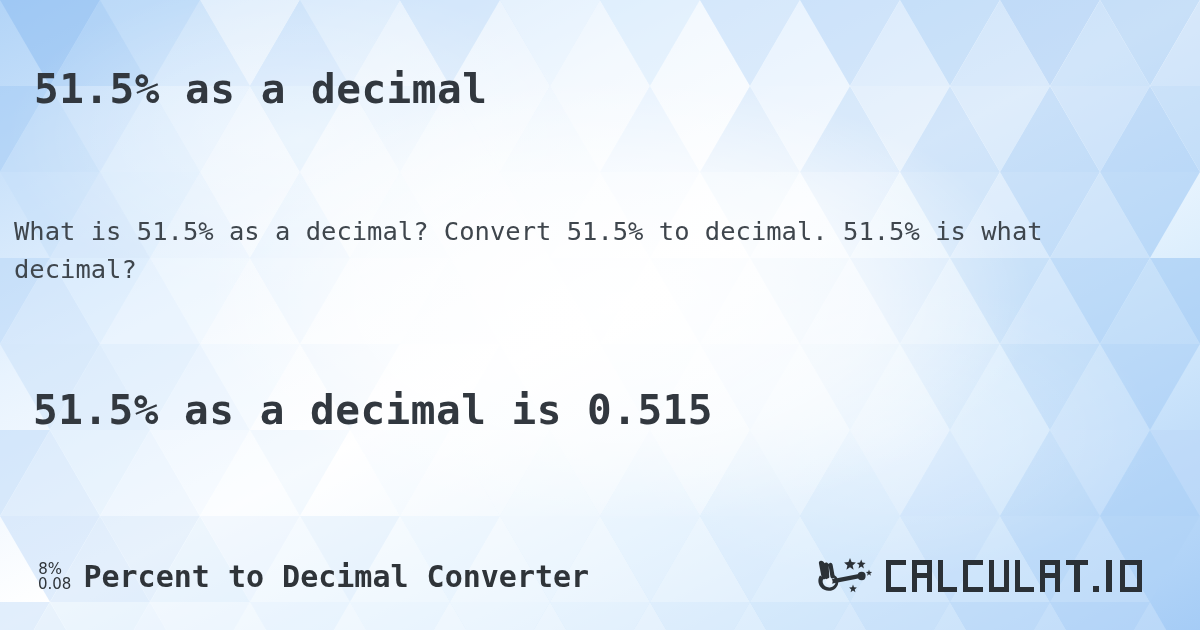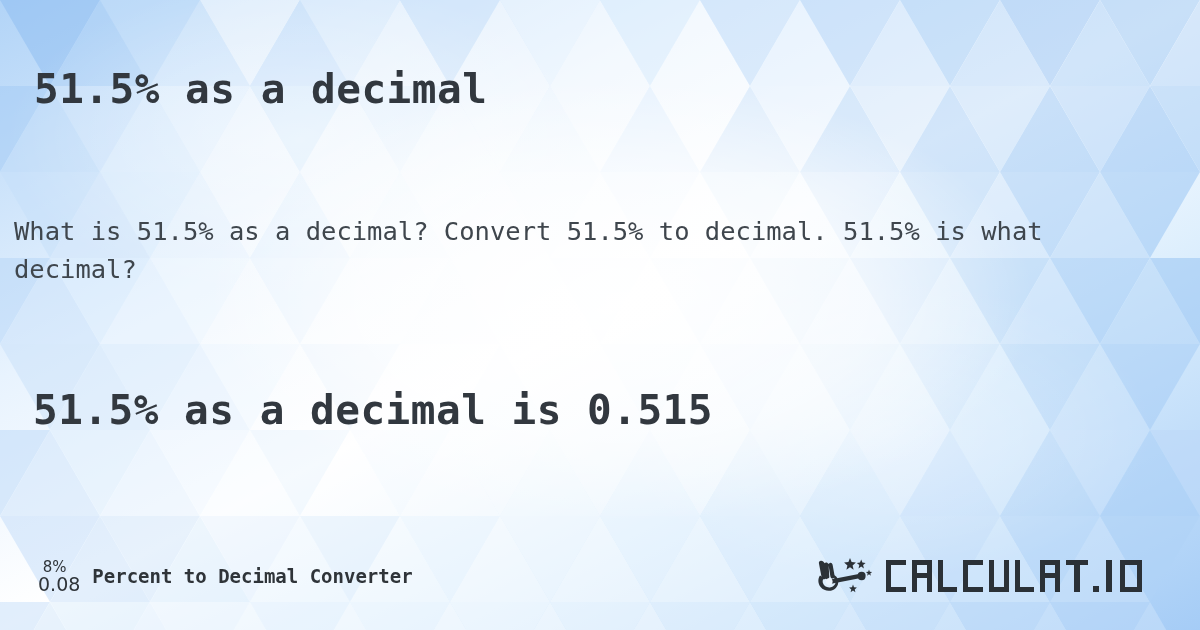--- a/index.html
+++ b/index.html
@@ -119,27 +119,27 @@
     color: #2f3439;
     line-height: 1.02;
     margin-right: 12px;
     padding-top: 2px;
   }
   .pct-icon .top {
     font-size: 15px;
     margin-left: -5px;
   }
   .pct-icon .bot {
-    font-size: 19px;
+    font-size: 15px;
     margin-left: 4px;
   }
 
   .footer-label {
     font-family: "DejaVu Sans Mono", monospace;
-    font-size: 19px;
+    font-size: 30px;
     font-weight: bold;
     color: #2f3439;
     letter-spacing: 0px;
     white-space: nowrap;
   }
 
   .footer-right {
     position: absolute;
     right: 16px;
     top: 2px;

